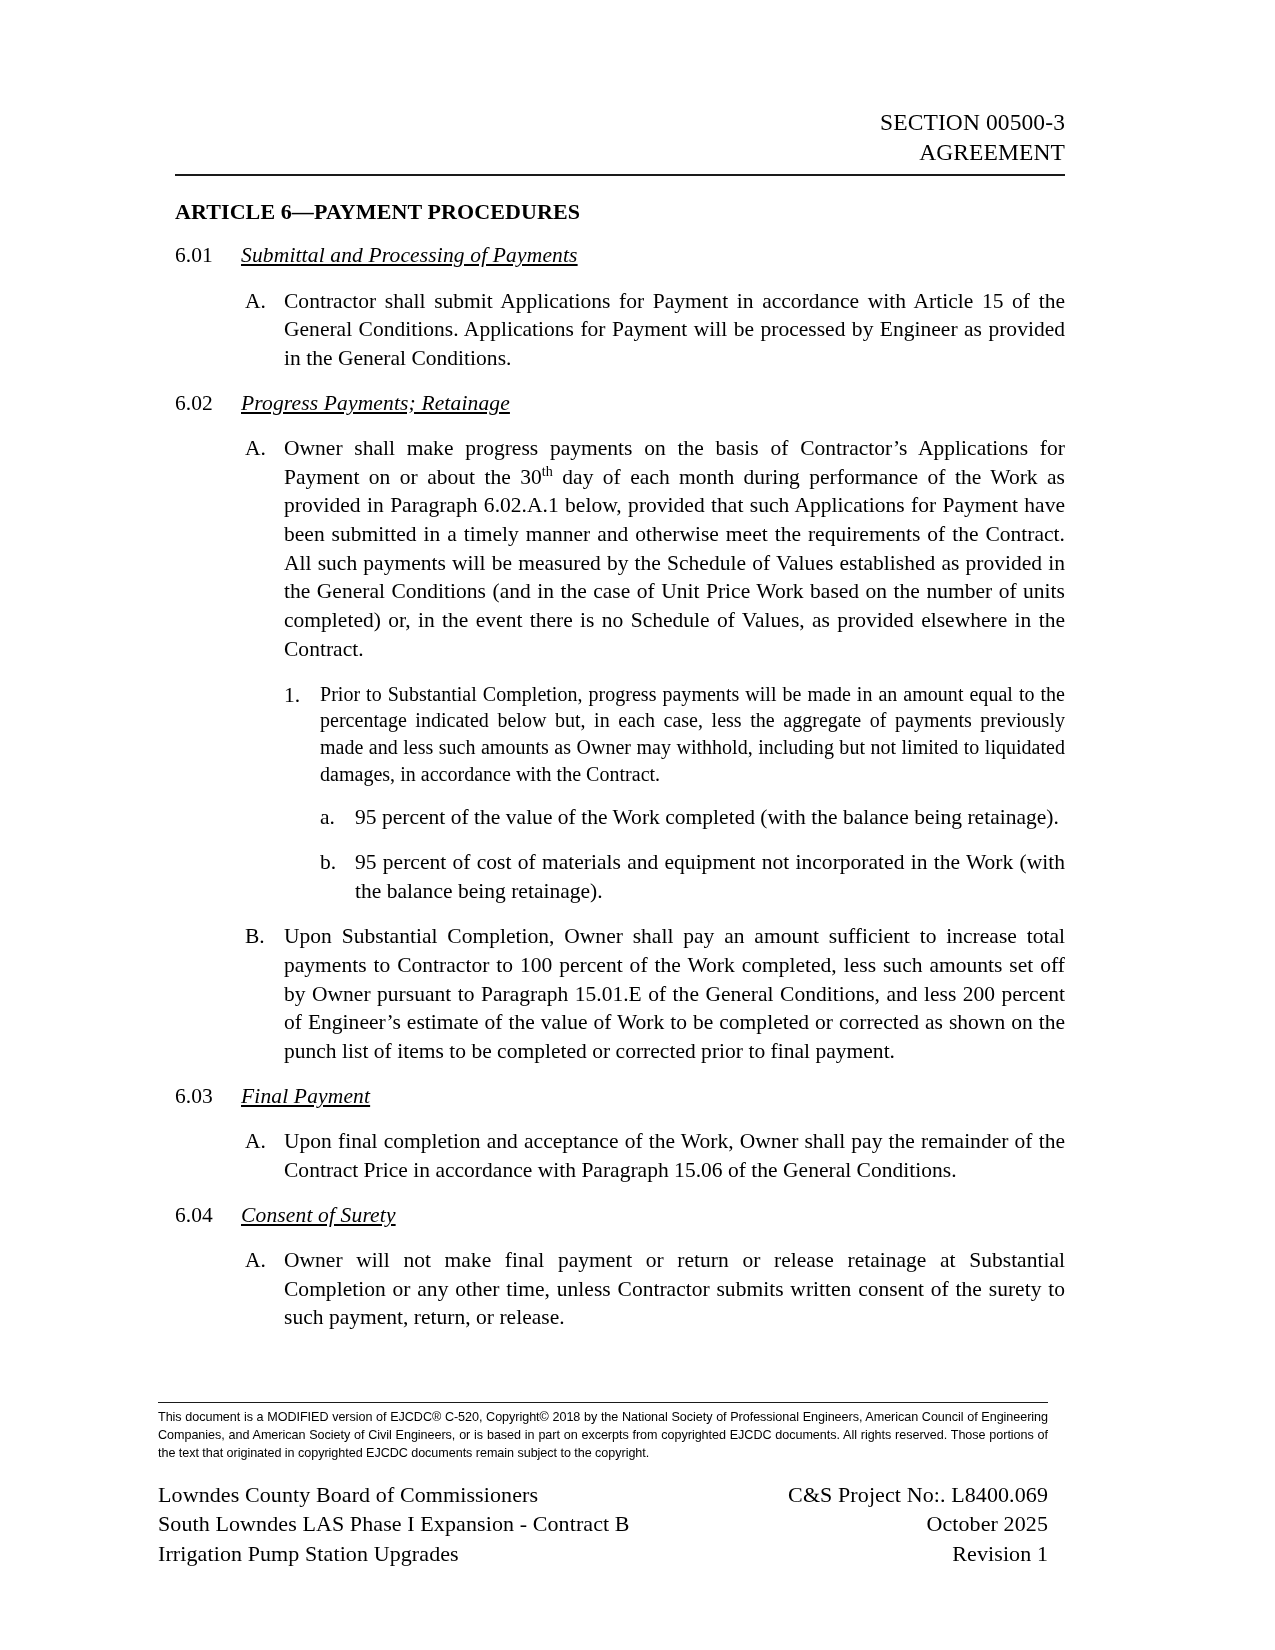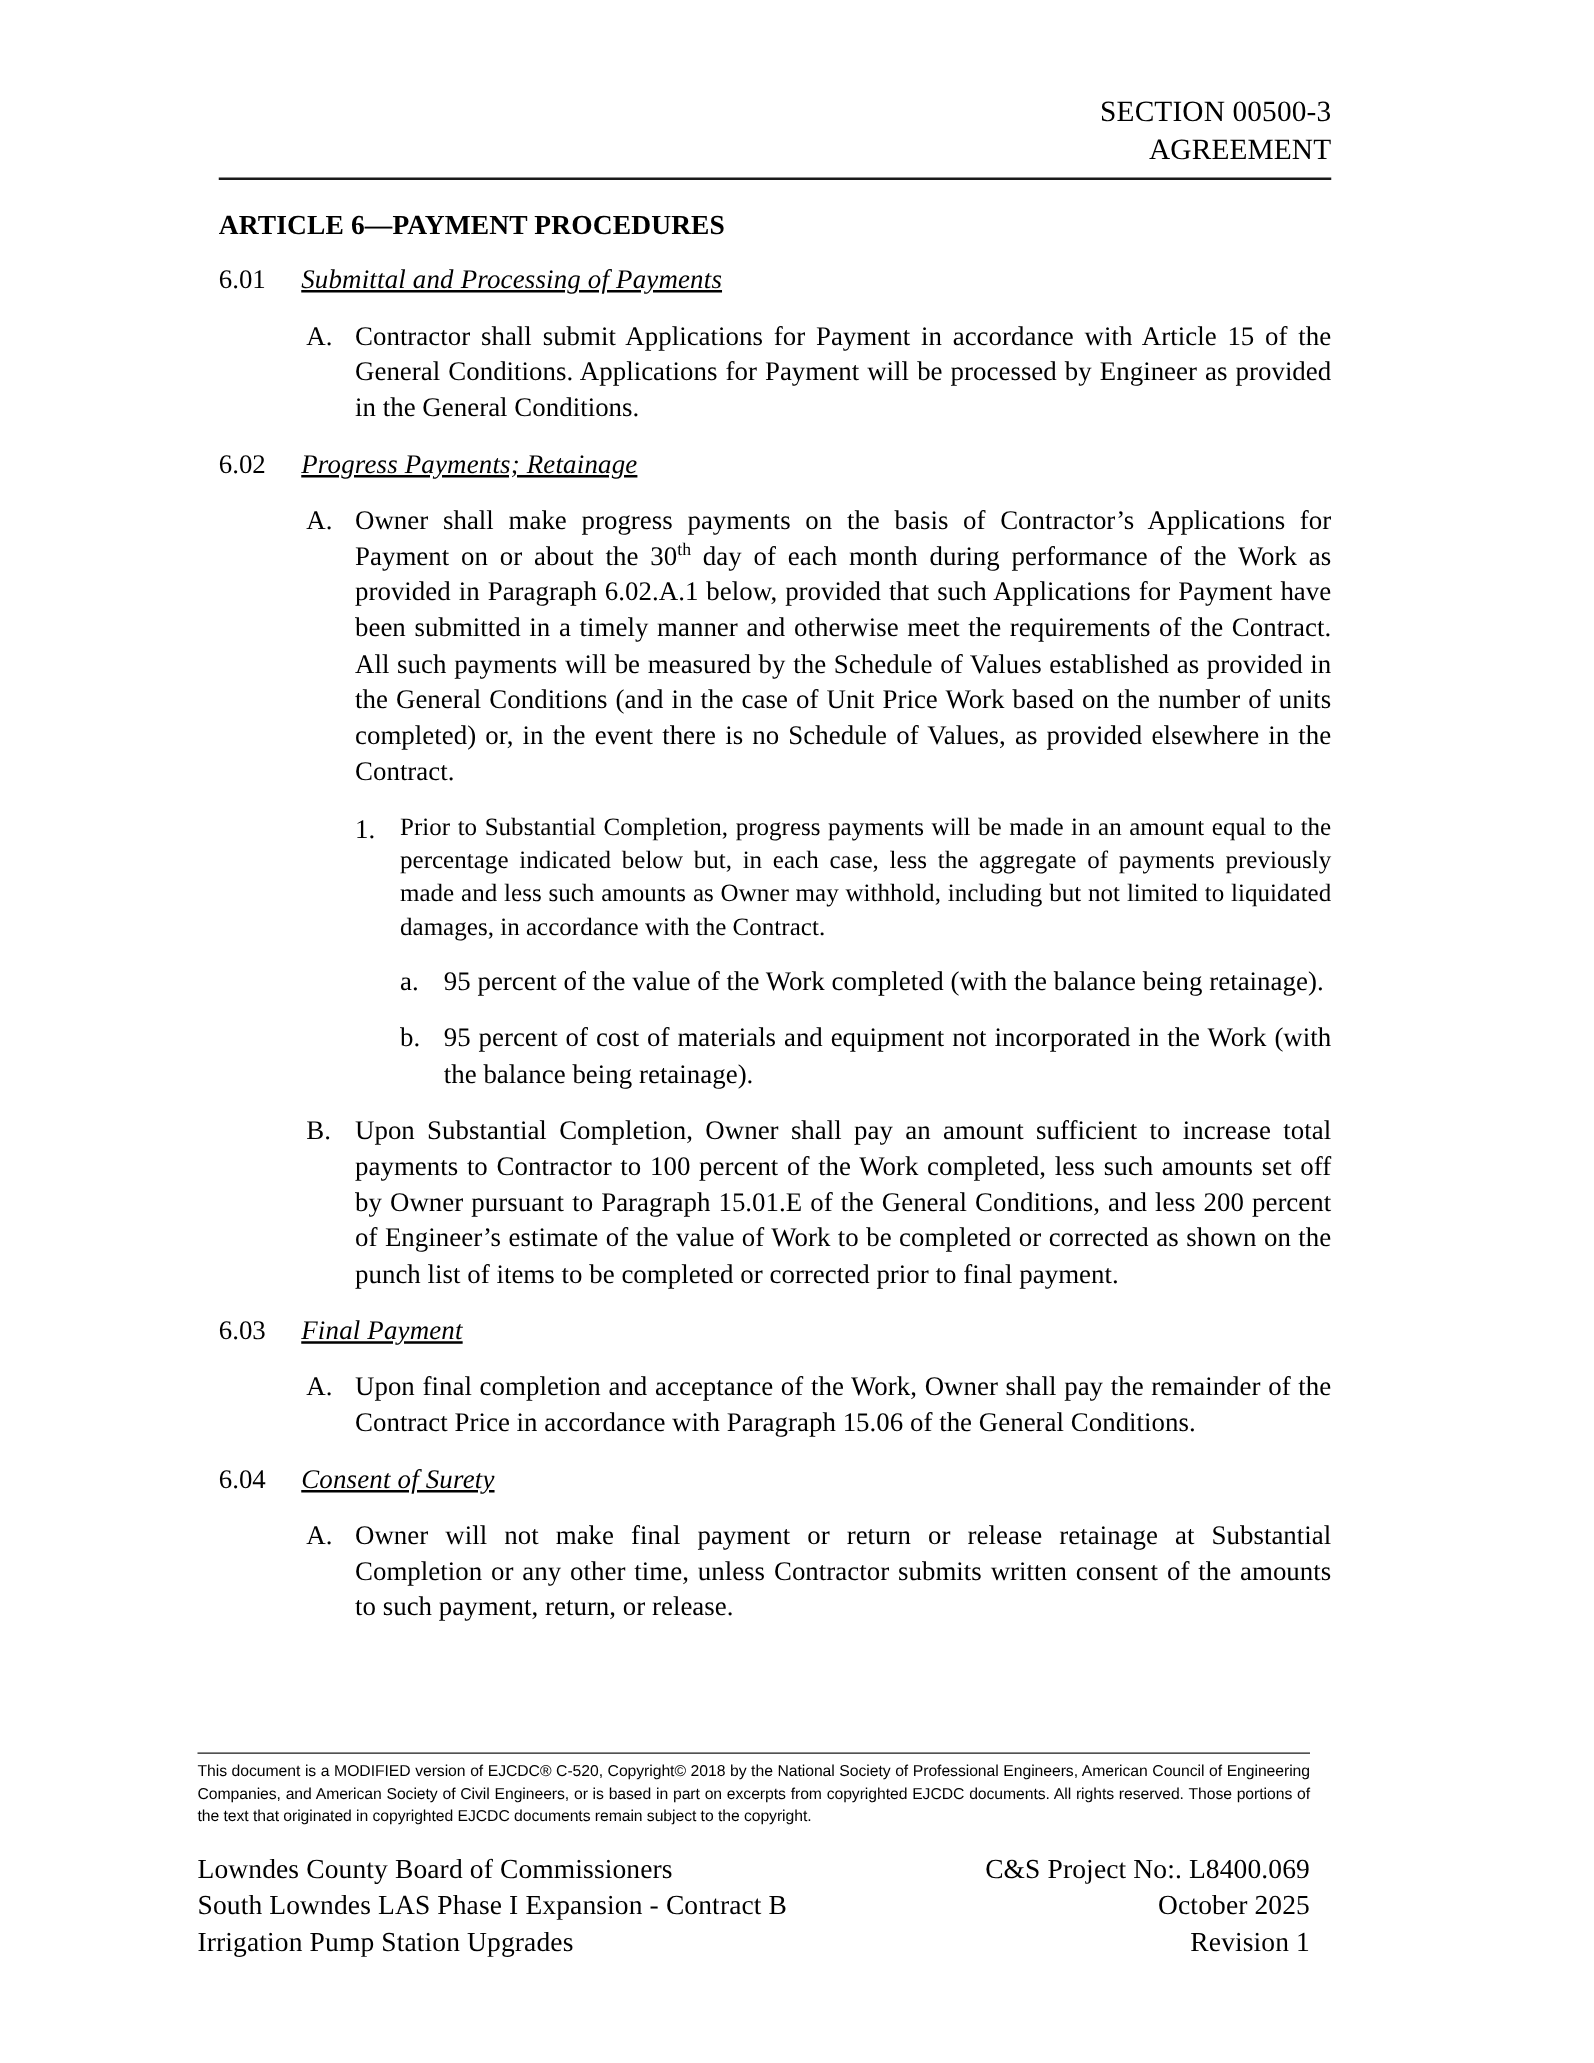--- a/index.html
+++ b/index.html
@@ -25,21 +25,21 @@
   }
   .content-col {
     position: absolute;
     left: 175px;
     top: 0;
     width: 890px;
   }
 
   
   .page-header {
-    padding-top: 76px;
+    padding-top: 108px;
     text-align: right;
     font-size: 23.5px;
     line-height: 1.26;
     letter-spacing: 0.1px;
   }
   .page-header .hdr-line {
     display: block;
   }
   .header-rule {
     margin-top: 7px;
@@ -240,21 +240,21 @@
       <div class="marker">A.</div>
       <div class="body">Upon final completion and acceptance of the Work, Owner shall pay the remainder of the Contract Price in accordance with Paragraph 15.06 of the General Conditions.</div>
     </div>
 
     <div class="section">
       <div class="section-num">6.04</div>
       <div class="section-title">Consent of Surety</div>
     </div>
     <div class="lvl-a">
       <div class="marker">A.</div>
-      <div class="body">Owner will not make final payment or return or release retainage at Substantial Completion or any other time, unless Contractor submits written consent of the amounts to such payment, return, or release.</div>
+      <div class="body">Owner will not make final payment or return or release retainage at Substantial Completion or any other time, unless Contractor submits written consent of the surety to such payment, return, or release.</div>
     </div>
 
   </div>
 
   <div class="footer-wrap">
     <hr class="footer-rule">
     <div class="disclaimer">This document is a MODIFIED version of EJCDC® C-520, Copyright© 2018 by the National Society of Professional Engineers, American Council of Engineering Companies, and American Society of Civil Engineers, or is based in part on excerpts from copyrighted EJCDC documents. All rights reserved. Those portions of the text that originated in copyrighted EJCDC documents remain subject to the copyright.</div>
 
     <div class="proj-block">
       <div class="proj-row">

